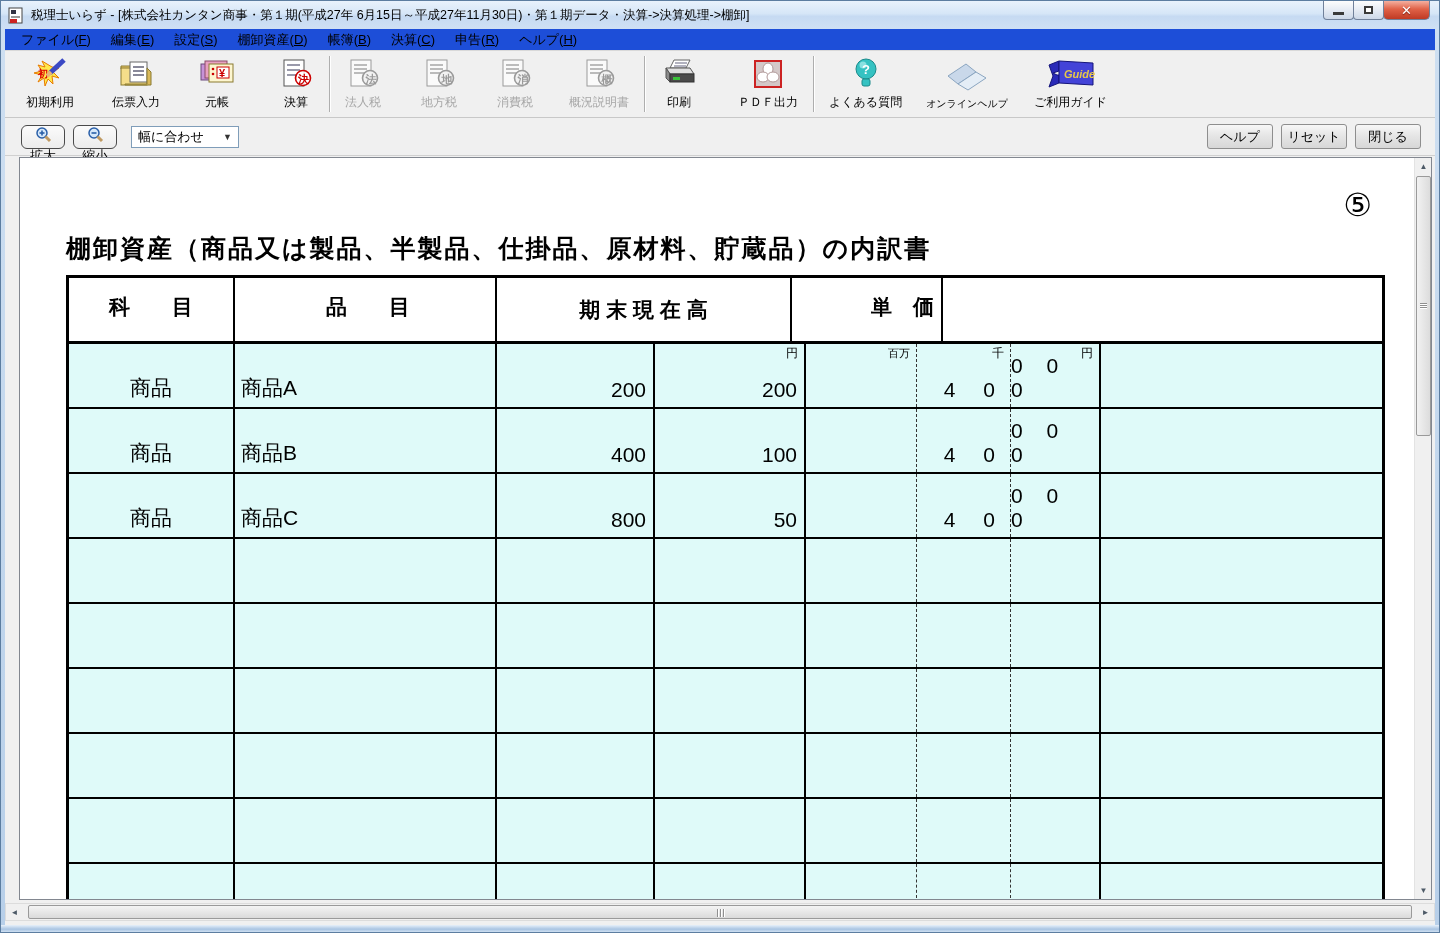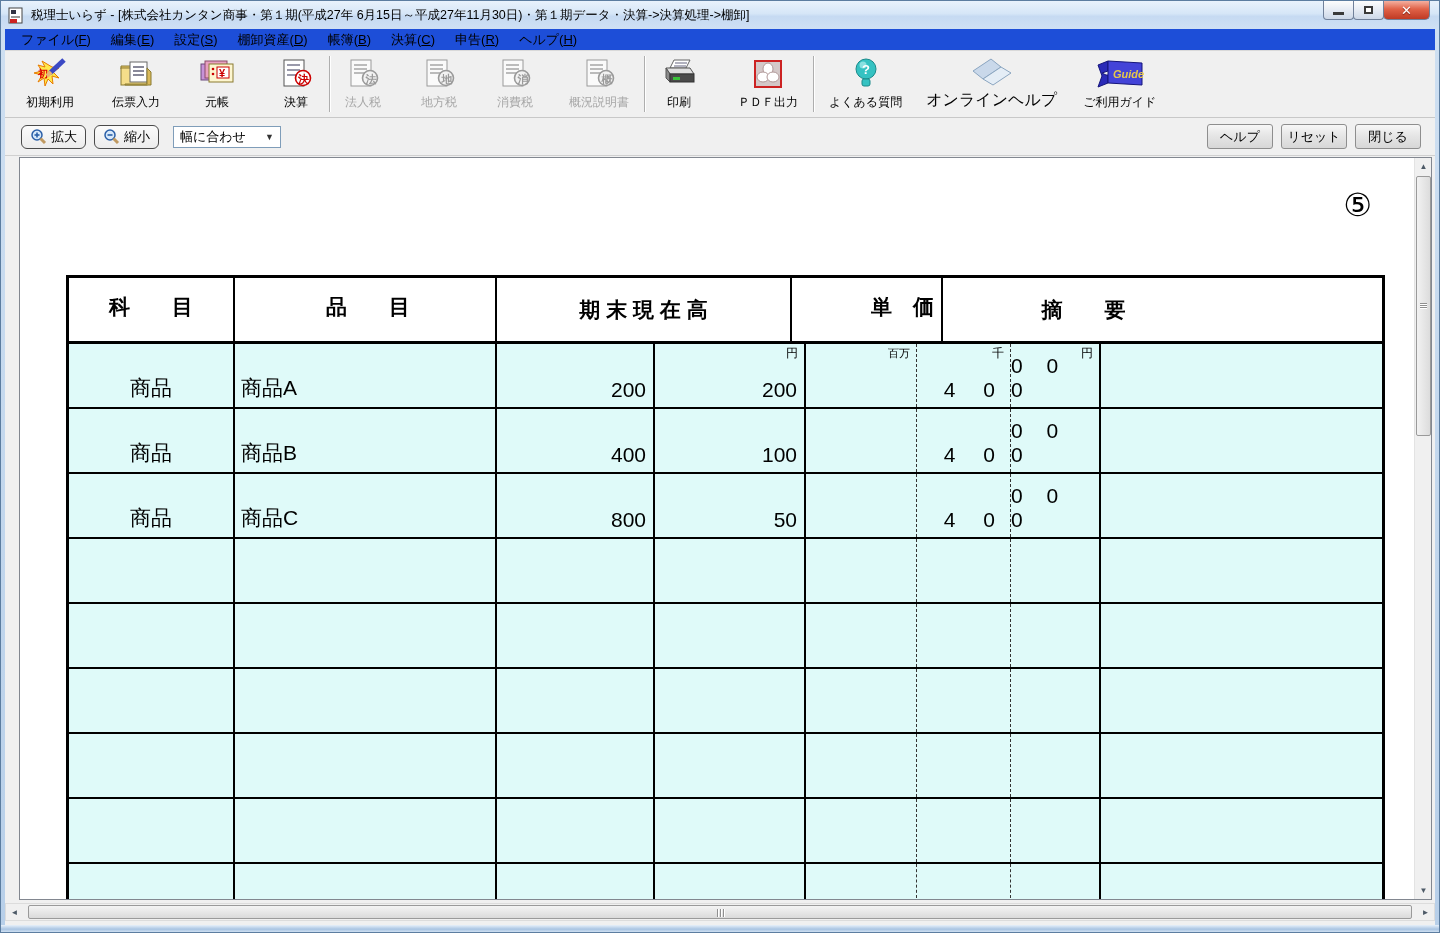--- a/index.html
+++ b/index.html
@@ -34,31 +34,31 @@
              border-bottom:1px solid #d9d9d9; padding-left:6px; }
   .menu-item { padding:2px 10px; font-size:13px; white-space:nowrap; }
   .u { text-decoration:underline; }
 
   
   .toolbar { height:67px; background:#f0f0f0; display:flex; align-items:center;
              border-bottom:1px solid #c8c8c8; }
   .tbtn { display:flex; flex-direction:column; align-items:center; justify-content:flex-end;
           height:60px; padding:2px 6px; border:1px solid transparent; border-radius:3px; }
   .tlabel { font-size:12px; margin-top:3px; white-space:nowrap; }
-  .tlabel.small { font-size:16px; }
+  .tlabel.small { font-size:10px; }
   .tbtn.disabled .tlabel { color:#a6a6a6; }
   .tsep { width:1px; height:56px; background:#aeaeae; margin:0 8px; box-shadow:1px 0 0 #fff; }
   .ticon { height:34px; display:flex; align-items:center; justify-content:center; }
 
   
   .viewbar { height:38px; background:#f0f0f0; display:flex; align-items:center;
              padding:0 16px; border-bottom:1px solid #d0d0d0; position:relative; }
   .zbtn { display:flex; align-items:center; gap:4px; height:24px; padding:0 8px;
           border:1px solid #4a4a4a; border-radius:6px; background:linear-gradient(#fbfbfb,#ececec);
-          font-size:13px; margin-right:8px; }
+          font-size:13px; margin-right:8px;flex-direction:column; }
   .fitsel { display:flex; align-items:center; justify-content:space-between; width:108px; height:22px;
             border:1px solid #7f9db9; background:#fff; font-size:13px; padding:0 6px; margin-left:6px; }
   .fitsel .arr { font-size:9px; color:#333; }
   .rightbtns { position:absolute; right:14px; top:6px; display:flex; gap:8px; }
   .pbtn { width:66px; height:25px; border:1px solid #8e8e8e; border-radius:3px;
           background:linear-gradient(180deg,#f7f7f7,#e6e6e6 45%,#d7d7d7);
           font-size:13px; display:flex; align-items:center; justify-content:center; }
 
   
   .content { position:absolute; left:14px; right:3px; top:128px; bottom:25px;
@@ -357,29 +357,29 @@
       <div class="rightbtns">
         <div class="pbtn">ヘルプ</div>
         <div class="pbtn">リセット</div>
         <div class="pbtn">閉じる</div>
       </div>
     </div>
 
     <div class="content">
       <div class="page">
         <div class="pagenum">⑤</div>
+        <div class="doctitle">棚卸資産（商品又は製品、半製品、仕掛品、原材料、貯蔵品）の内訳書</div>
 
         <div class="tbl">
 
           <div class="trow head">
             <div class="c hc c-acct">科　　目</div>
             <div class="c hc c-item">品　　目</div>
             <div class="c hc c-bal">期 末 現 在 高</div>
             <div class="c hc c-price">単　価</div>
-            <div class="c hc c-rem" style="justify-content:center;padding:0">摘　　要</div>
           </div>
 
           <div class="trow">
             <div class="c c-acct">商品</div>
             <div class="c c-item">商品A</div>
             <div class="c c-qty">200</div>
             <div class="c c-price">
                 <span class="unit">円</span>
                 <span>200</span>
               </div>

